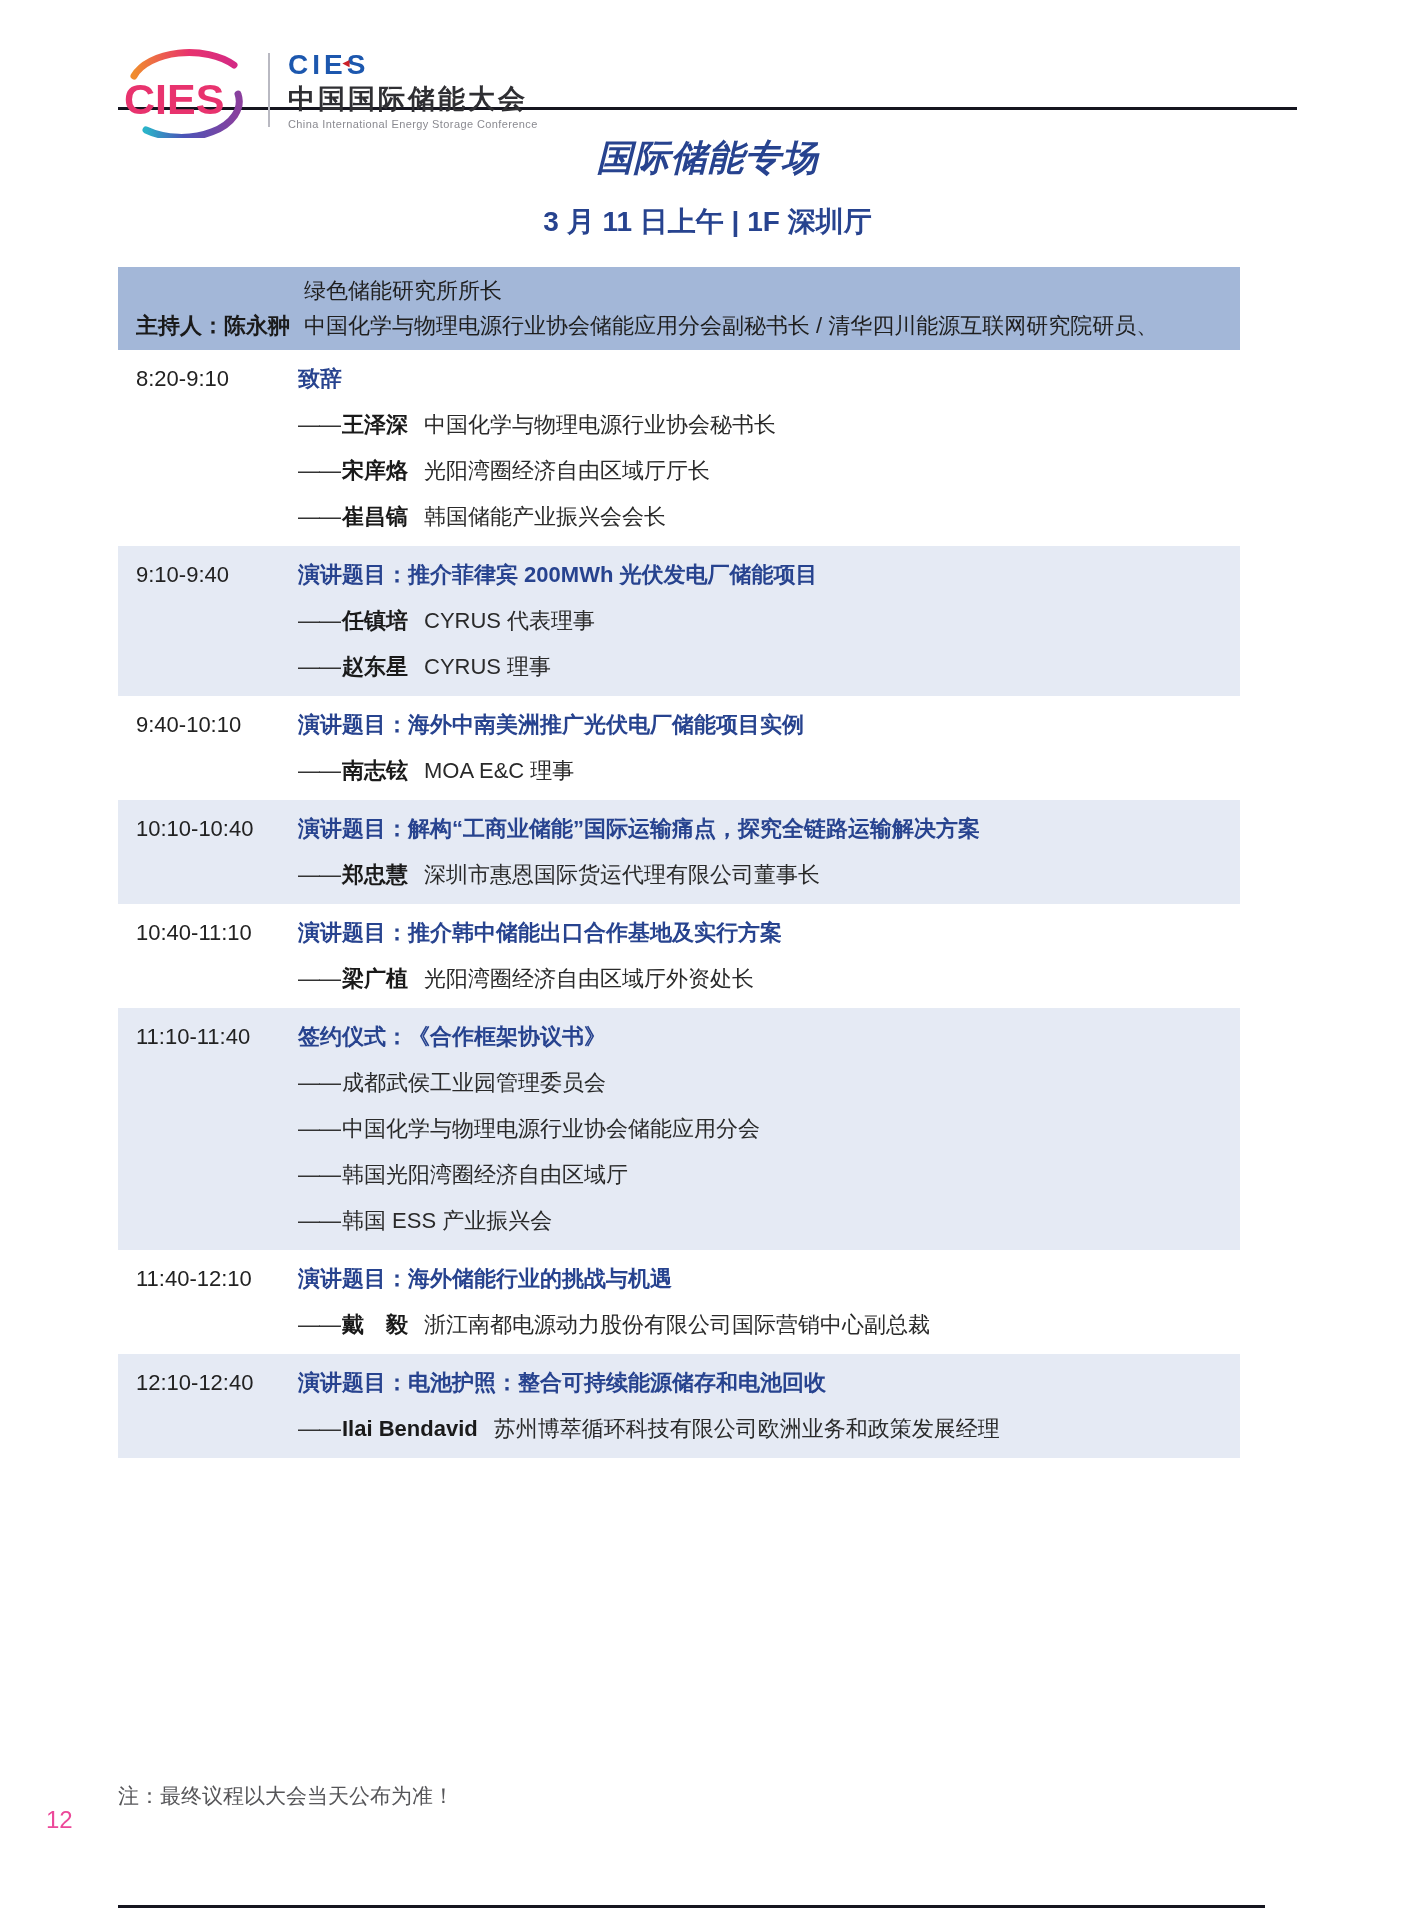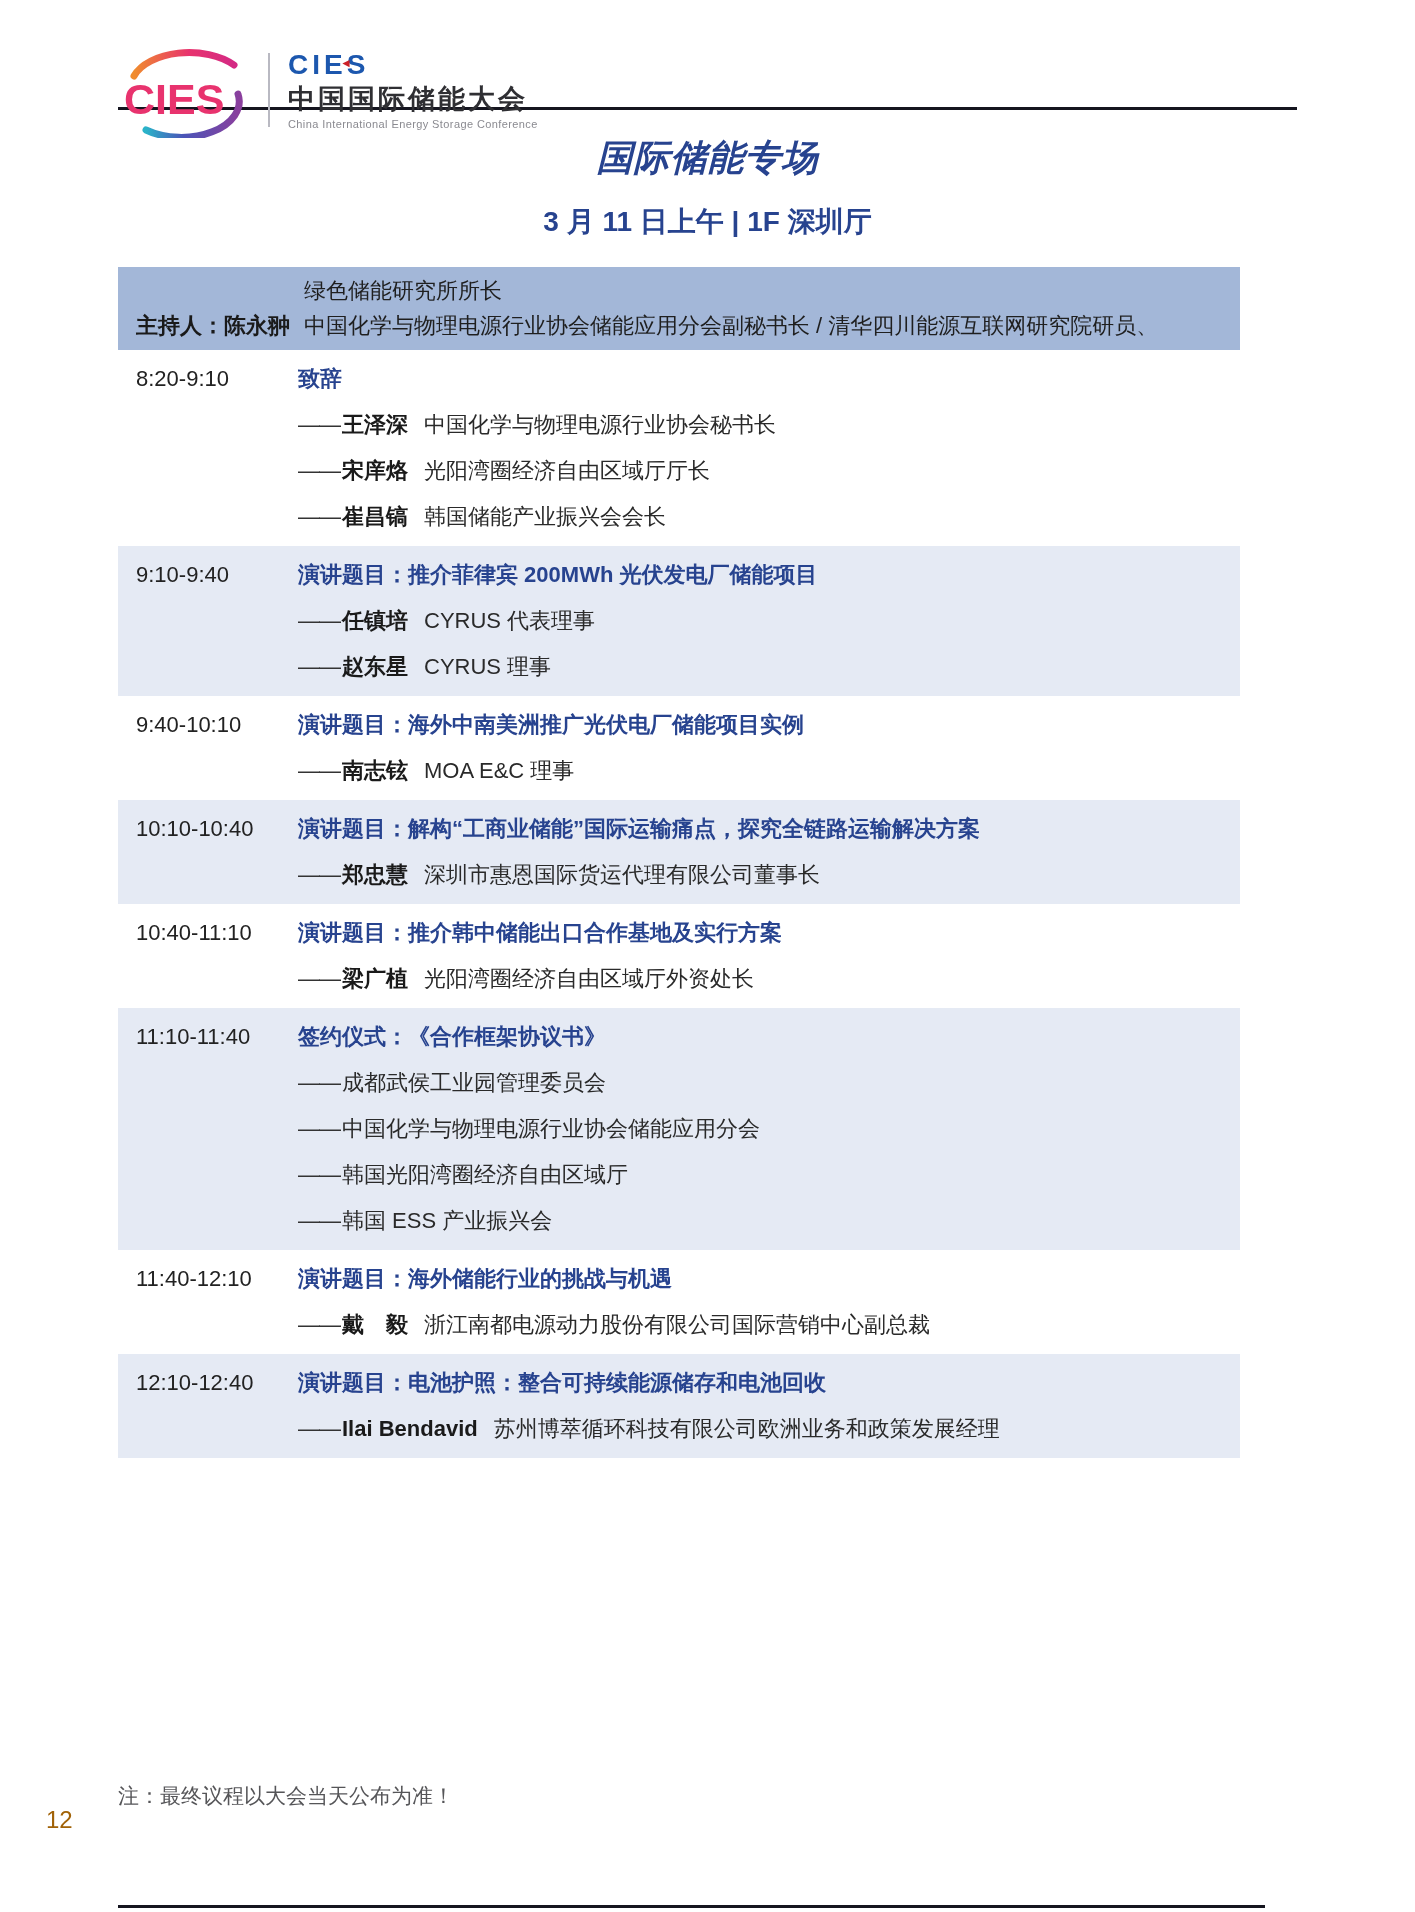--- a/index.html
+++ b/index.html
@@ -69,21 +69,21 @@
     font-weight: 700; color: var(--navy, #27438f);
   }
   .sitem { height: 46px; display: flex; align-items: center; color: #262626; }
   .dash { color: #333333; margin-right: 2px; letter-spacing: -1px; }
   .sname { font-weight: 700; color: #1a1a1a; white-space: pre; }
   .sname:not(:empty) { margin-right: 16px; }
   .saffil { color: #2a2a2a; }
 
   
   .note { position: absolute; left: 118px; top: 1782px; font-size: 21px; color: #555558; }
-  .page-number { position: absolute; left: 46px; top: 1806px; font-size: 24px; color: #a16207; }
+  .page-number { position: absolute; left: 46px; top: 1806px; font-size: 24px; color: #ec4899; }
   .bottom-rule { position: absolute; left: 118px; top: 1905px; width: 1147px; height: 3px; background: #15151f; }
 </style>
 </head>
 <body>
 
 <div class="page">
   <div class="content">
 
     <header class="masthead">
       <div class="logo">

